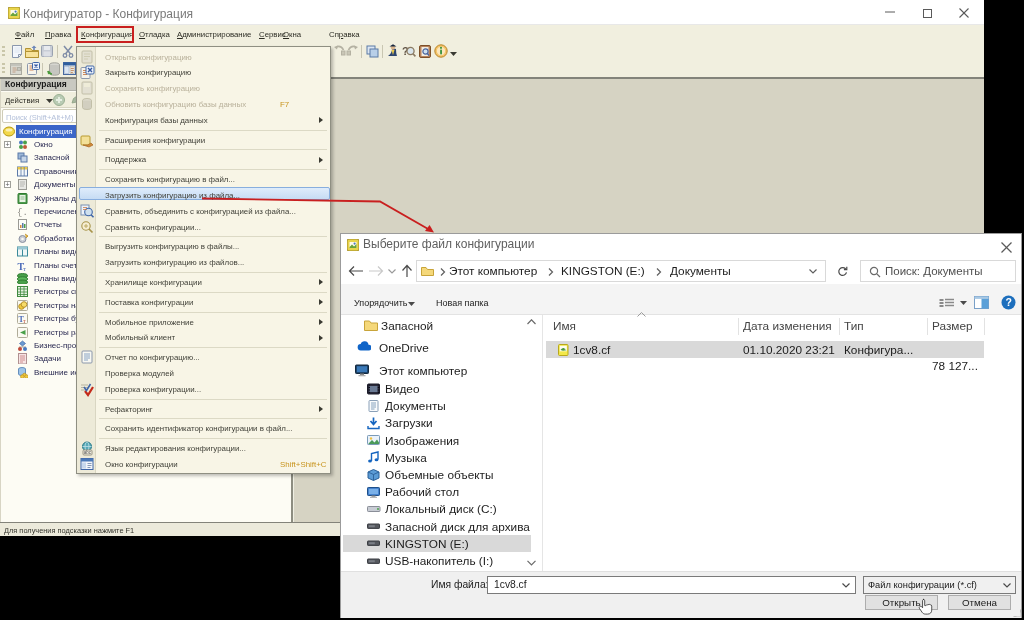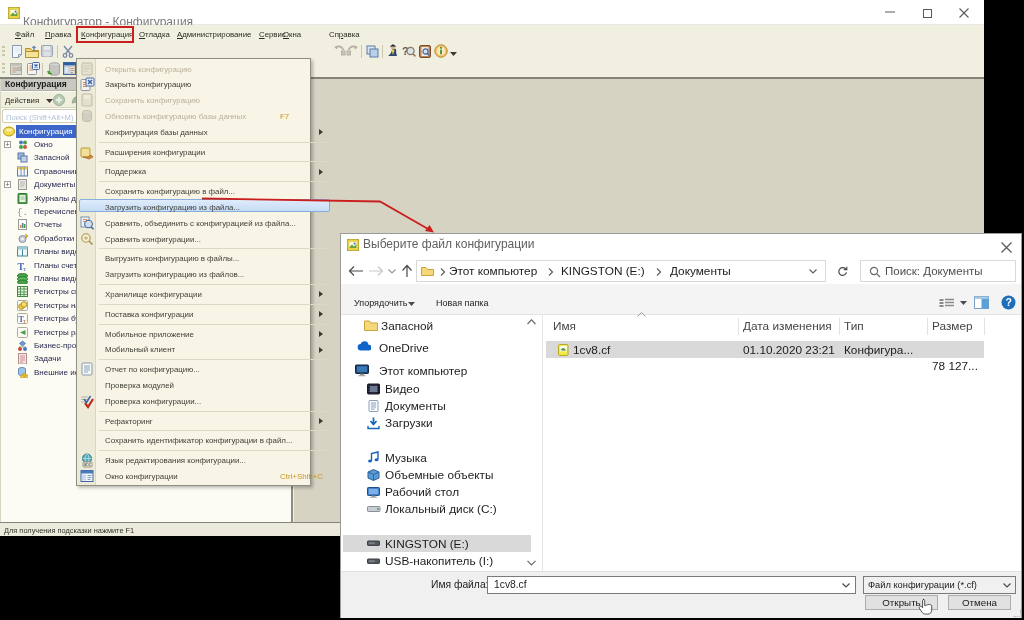--- a/index.html
+++ b/index.html
@@ -1,21 +1,21 @@
 <!DOCTYPE html>
 <html><head><meta charset="utf-8"><title>c</title><style>
 
 *{margin:0;padding:0;box-sizing:border-box}
 html,body{width:1024px;height:620px;overflow:hidden;background:#000;font-family:"Liberation Sans",sans-serif}
 .ab{position:absolute}
 #stage{position:relative;width:1024px;height:620px;background:#000}
 
 #win{left:0;top:0;width:984px;height:536px;background:#f1efdf}
 #title{left:0;top:0;width:984px;height:25px;background:#ffffff;border-bottom:1px solid #e8e8e8}
-#title .txt{left:23px;top:15px;font-size:12px;color:#7a7a7a}
+#title .txt{left:23px;top:7px;font-size:12px;color:#7a7a7a}
 #menubar{left:0;top:25px;width:984px;height:19px;background:#f1efdf}
 .mbi{top:4.5px;font-size:7.8px;color:#2c2c24;white-space:nowrap}
 .mbi u{text-decoration:underline}
 
 .grip{width:3px;background:repeating-linear-gradient(180deg,#c9c6a9 0 2px,#f1efdf 2px 4px)}
 .tsep{width:1px;background:#c9c6b2}
 
 .hline{left:0;width:984px;background:#83837a}
 
 #lpanel{left:0;top:79px;width:291px;height:443px;background:#fdfcf4;border-left:1px solid #d8d5c4}
@@ -27,21 +27,21 @@
 .trow{position:absolute;left:0;width:291px;height:13.4px}
 .trow .lbl{position:absolute;top:2px;font-size:8px;color:#27274f;white-space:nowrap}
 .trow .sel{position:absolute;left:16px;top:0;height:13px;background:#3b65c8;color:#fff;font-size:8px;padding:2px 3px 0 3px}
 .exp{position:absolute;width:7px;height:7px;border:1px solid #a0a09a;background:#fff;font-size:7px;line-height:5px;text-align:center;color:#555}
 
 #mdi{left:294px;top:79px;width:690px;height:443px;background:#d6d3c3}
 #vsep{left:291px;top:79px;width:3px;height:443px;background:#8d8d81;border-right:1px solid #efefe3}
 #status{left:0;top:522px;width:984px;height:14px;background:#eceadb;border-top:1px solid #83837a}
 #status span{position:absolute;left:4px;top:3px;font-size:7.4px;color:#33332b}
 
-#menu{left:76px;top:58px;width:235px;height:428px;background:#f8f5e6;border:1px solid #8f8f82;box-shadow:2px 2px 3px rgba(0,0,0,0.25)}
+#menu{left:76px;top:46px;width:255px;height:428px;background:#f8f5e6;border:1px solid #8f8f82;box-shadow:2px 2px 3px rgba(0,0,0,0.25)}
 #menucol{left:0;top:0;width:19px;height:426px;background:#edead8;border-right:1px solid #d9d6c2}
 .mi{position:absolute;left:1px;width:252px;height:15.8px}
 .mi .t{position:absolute;left:27px;top:3.5px;font-size:7.9px;color:#3f3f37;white-space:nowrap}
 .mi.dis .t{color:#b9b19b}
 .mi .sc{position:absolute;left:202px;top:3.5px;font-size:7.9px;color:#c8941e}
 .mi .ar{position:absolute;right:7px;top:5px;width:0;height:0;border-left:4.5px solid #3a3a32;border-top:3.5px solid transparent;border-bottom:3.5px solid transparent}
 .msep{position:absolute;left:22px;width:228px;height:1px;background:#dcd9c5}
 #mhl{position:absolute;left:1.5px;width:251px;height:13px;background:linear-gradient(180deg,#dfecfb 0%,#c6dcf4 100%);border:1px solid #88aede;border-radius:2px}
 
 #redbox{left:76px;top:26px;width:58px;height:17px;border:2px solid #c91f1f}
@@ -500,21 +500,21 @@
 <span class="t">Язык редактирования конфигурации...</span>
 </div>
 <div class="mi" style="top:409.40000000000015px">
 <svg class="ab" style="left:2px;top:0.5px" width="15" height="15" viewBox="0 0 15 15">
           <rect x="1" y="1.5" width="12" height="11" fill="#f2f5fa" stroke="#3f66a8"></rect>
           <rect x="1" y="1.5" width="12" height="3" fill="#4a79b8"></rect>
           <rect x="2" y="5.5" width="4" height="6" fill="#c8d8ec"></rect>
           <path d="M7.5 6.5 h4 M7.5 8.5 h4 M7.5 10.5 h3" stroke="#7a90b0" stroke-width="0.9"></path>
         </svg>
 <span class="t">Окно конфигурации</span>
-<span class="sc">Ctrl+Shift+C</span>
+<span class="sc">Shift+Shift+C</span>
 </div>
 </div>
 <div id="redbox" class="ab"></div>
 <div id="dlg" class="ab">
 <svg class="ab" style="left:6px;top:5px" width="12" height="12" viewBox="0 0 12 12">
         <rect x="0" y="0" width="12" height="12" rx="2" fill="#e8d44c" stroke="#a08820" stroke-width="1"></rect>
         <rect x="2.5" y="3" width="7" height="6" fill="#fffbe8"></rect>
         <path d="M2.5 8 L5 5.5 L7 7.5 L9.5 5 L9.5 9 L2.5 9 Z" fill="#6aa33a"></path>
         <circle cx="7.6" cy="4.6" r="1.1" fill="#4a78c0"></circle>
       </svg>
@@ -623,20 +623,28 @@
         </svg>
 <span class="lbl" style="left:44px">Документы</span>
 </div>
 <div class="navitem" style="top:180.9px">
 <svg class="ab" style="left:26px;top:2px" width="14" height="13" viewBox="0 0 14 13">
           <path d="M6.5 0.5 v6 M3.5 4 l3 3.5 l3 -3.5" fill="none" stroke="#1565c0" stroke-width="1.7"></path>
           <path d="M1 9 v2.5 h11 V9" fill="none" stroke="#1565c0" stroke-width="1.4"></path>
         </svg>
 <span class="lbl" style="left:44px">Загрузки</span>
 </div>
+<div class="navitem" style="top:198.1px">
+<svg class="ab" style="left:26px;top:2px" width="14" height="13" viewBox="0 0 14 13">
+          <rect x="0.5" y="1.5" width="12" height="9" rx="0.8" fill="#eaf2fa" stroke="#7a9ab8"></rect>
+          <circle cx="4" cy="4.5" r="1.2" fill="#f0c040"></circle>
+          <path d="M1.5 9.5 L5 6 l2.5 2.5 L10 5.5 l2 3 v1.5 h-10.5 Z" fill="#4a9a5a"></path>
+        </svg>
+<span class="lbl" style="left:44px">Изображения</span>
+</div>
 <div class="navitem" style="top:232.5px">
 <svg class="ab" style="left:26px;top:2px" width="14" height="13" viewBox="0 0 14 13">
           <path d="M6.5 0.5 L12 3 v6 L6.5 11.5 L1 9 V3 Z" fill="#5b9bd5" stroke="#2a6099"></path>
           <path d="M1 3 L6.5 5.5 L12 3 M6.5 5.5 V11.5" fill="none" stroke="#2a6099" stroke-width="0.9"></path>
         </svg>
 <span class="lbl" style="left:44px">Объемные объекты</span>
 </div>
 <div class="navitem" style="top:215.3px">
 <svg class="ab" style="left:26px;top:2px" width="14" height="13" viewBox="0 0 14 13">
           <path d="M4.5 10 V2.5 L11 1 v7.5" fill="none" stroke="#1565c0" stroke-width="1.4"></path>
@@ -653,20 +661,27 @@
           <rect x="3" y="10.8" width="7" height="1.1" fill="#b0b0b0"></rect>
         </svg>
 <span class="lbl" style="left:44px">Рабочий стол</span>
 </div>
 <div class="navitem" style="top:266.9px">
 <svg class="ab" style="left:26px;top:2px" width="14" height="13" viewBox="0 0 14 13">
           <rect x="0.5" y="3.5" width="12.5" height="5" rx="0.8" fill="#c8ccd4" stroke="#8a8e98"></rect>
           <circle cx="11" cy="6" r="0.9" fill="#3fa03f"></circle>
         </svg>
 <span class="lbl" style="left:44px">Локальный диск (C:)</span>
+</div>
+<div class="navitem" style="top:284.1px">
+<svg class="ab" style="left:26px;top:2px" width="14" height="13" viewBox="0 0 14 13">
+          <rect x="0.5" y="4" width="12" height="4.4" rx="0.6" fill="#55585e" stroke="#3a3d42"></rect>
+          <rect x="1.8" y="5.2" width="6" height="2" fill="#7a7e86"></rect>
+        </svg>
+<span class="lbl" style="left:44px">Запасной диск для архива</span>
 </div>
 <div class="navitem" style="top:301.3px">
 <div class="ab" style="left:2px;top:0;width:188px;height:17px;background:#d9d9d9"></div>
 <svg class="ab" style="left:26px;top:2px" width="14" height="13" viewBox="0 0 14 13">
           <rect x="0.5" y="4" width="12" height="4.4" rx="0.6" fill="#55585e" stroke="#3a3d42"></rect>
           <rect x="1.8" y="5.2" width="6" height="2" fill="#7a7e86"></rect>
         </svg>
 <span class="lbl" style="left:44px">KINGSTON (E:)</span>
 </div>
 <div class="navitem" style="top:318.5px">

